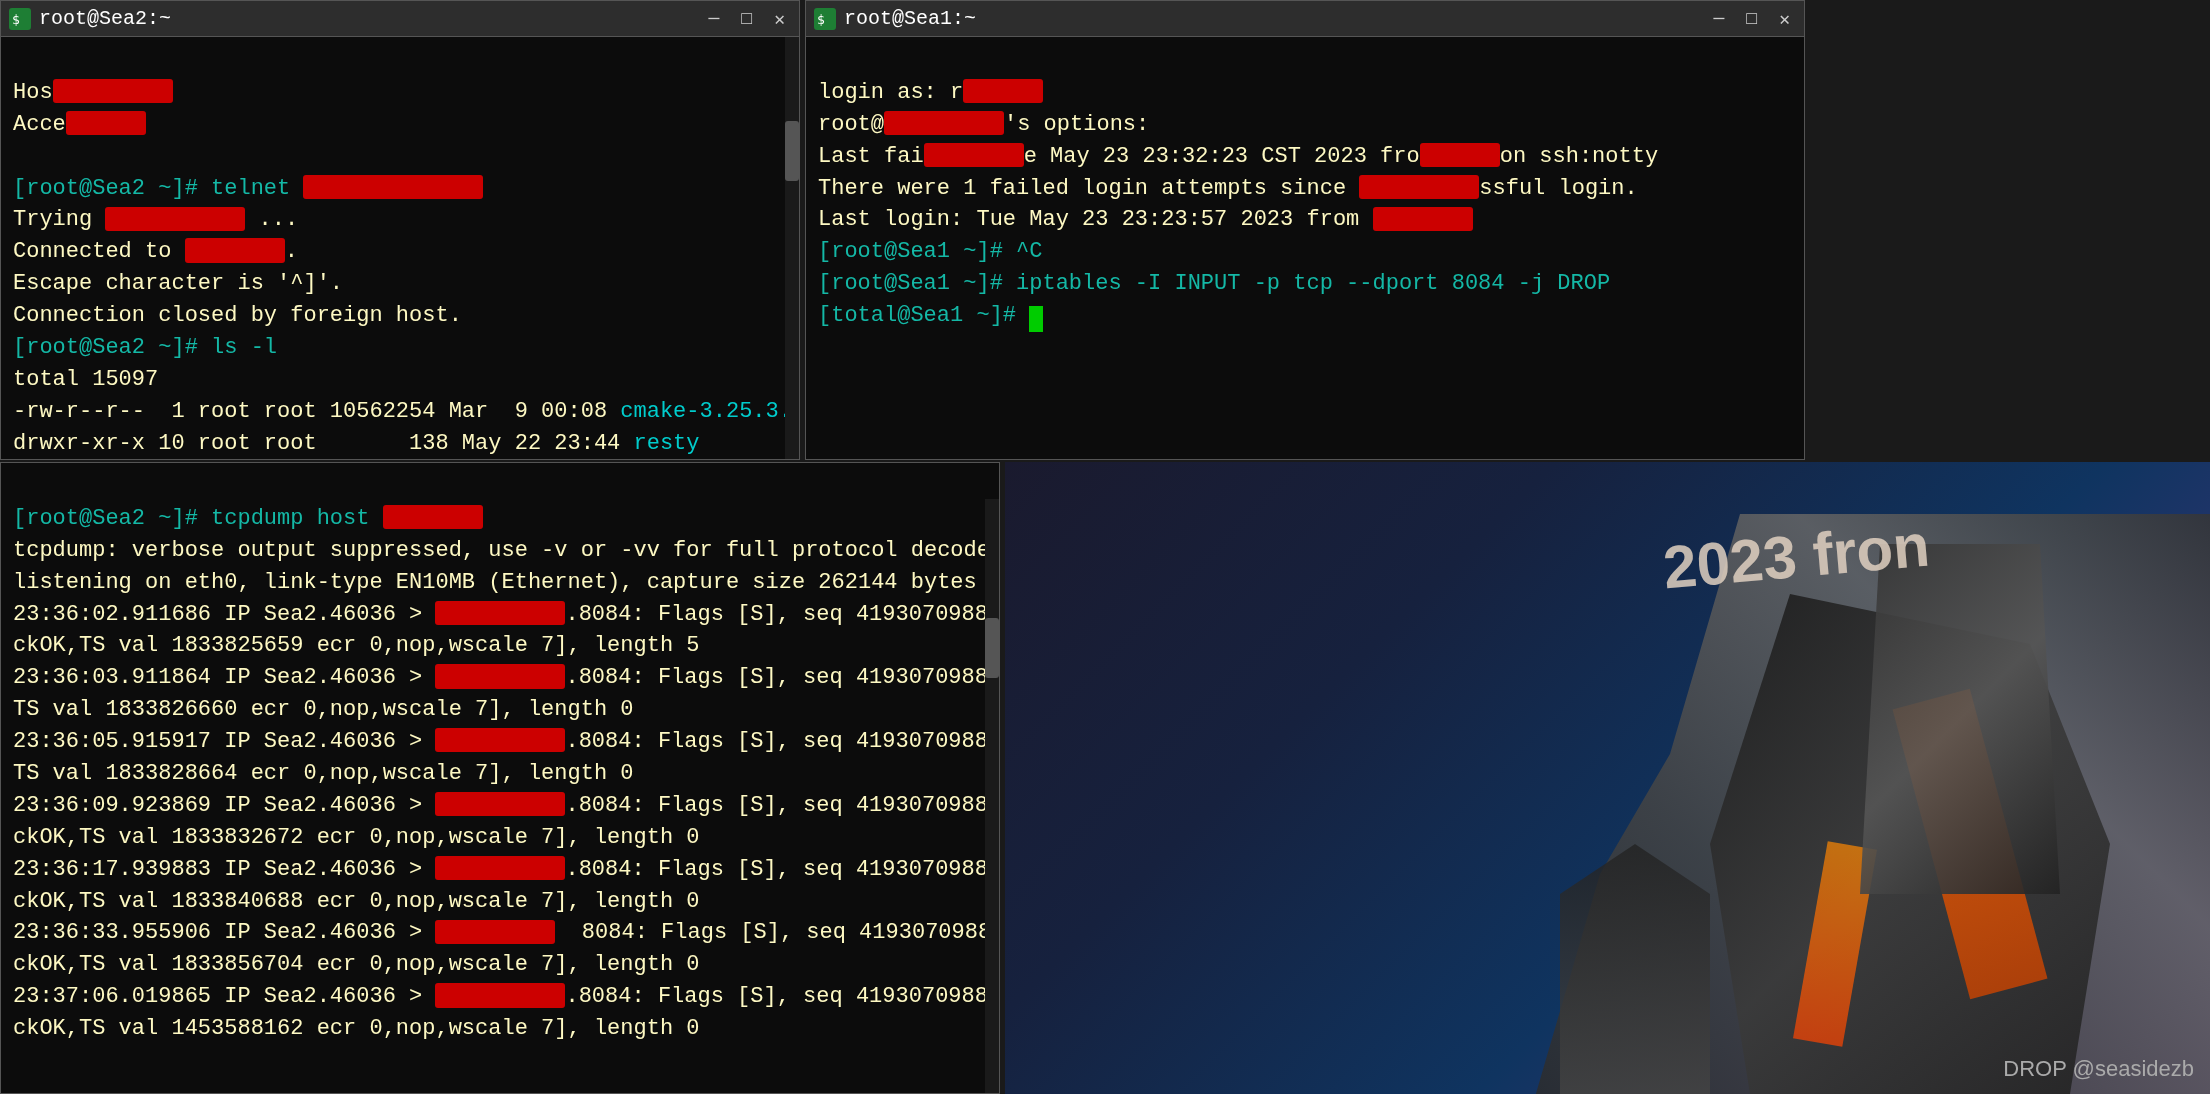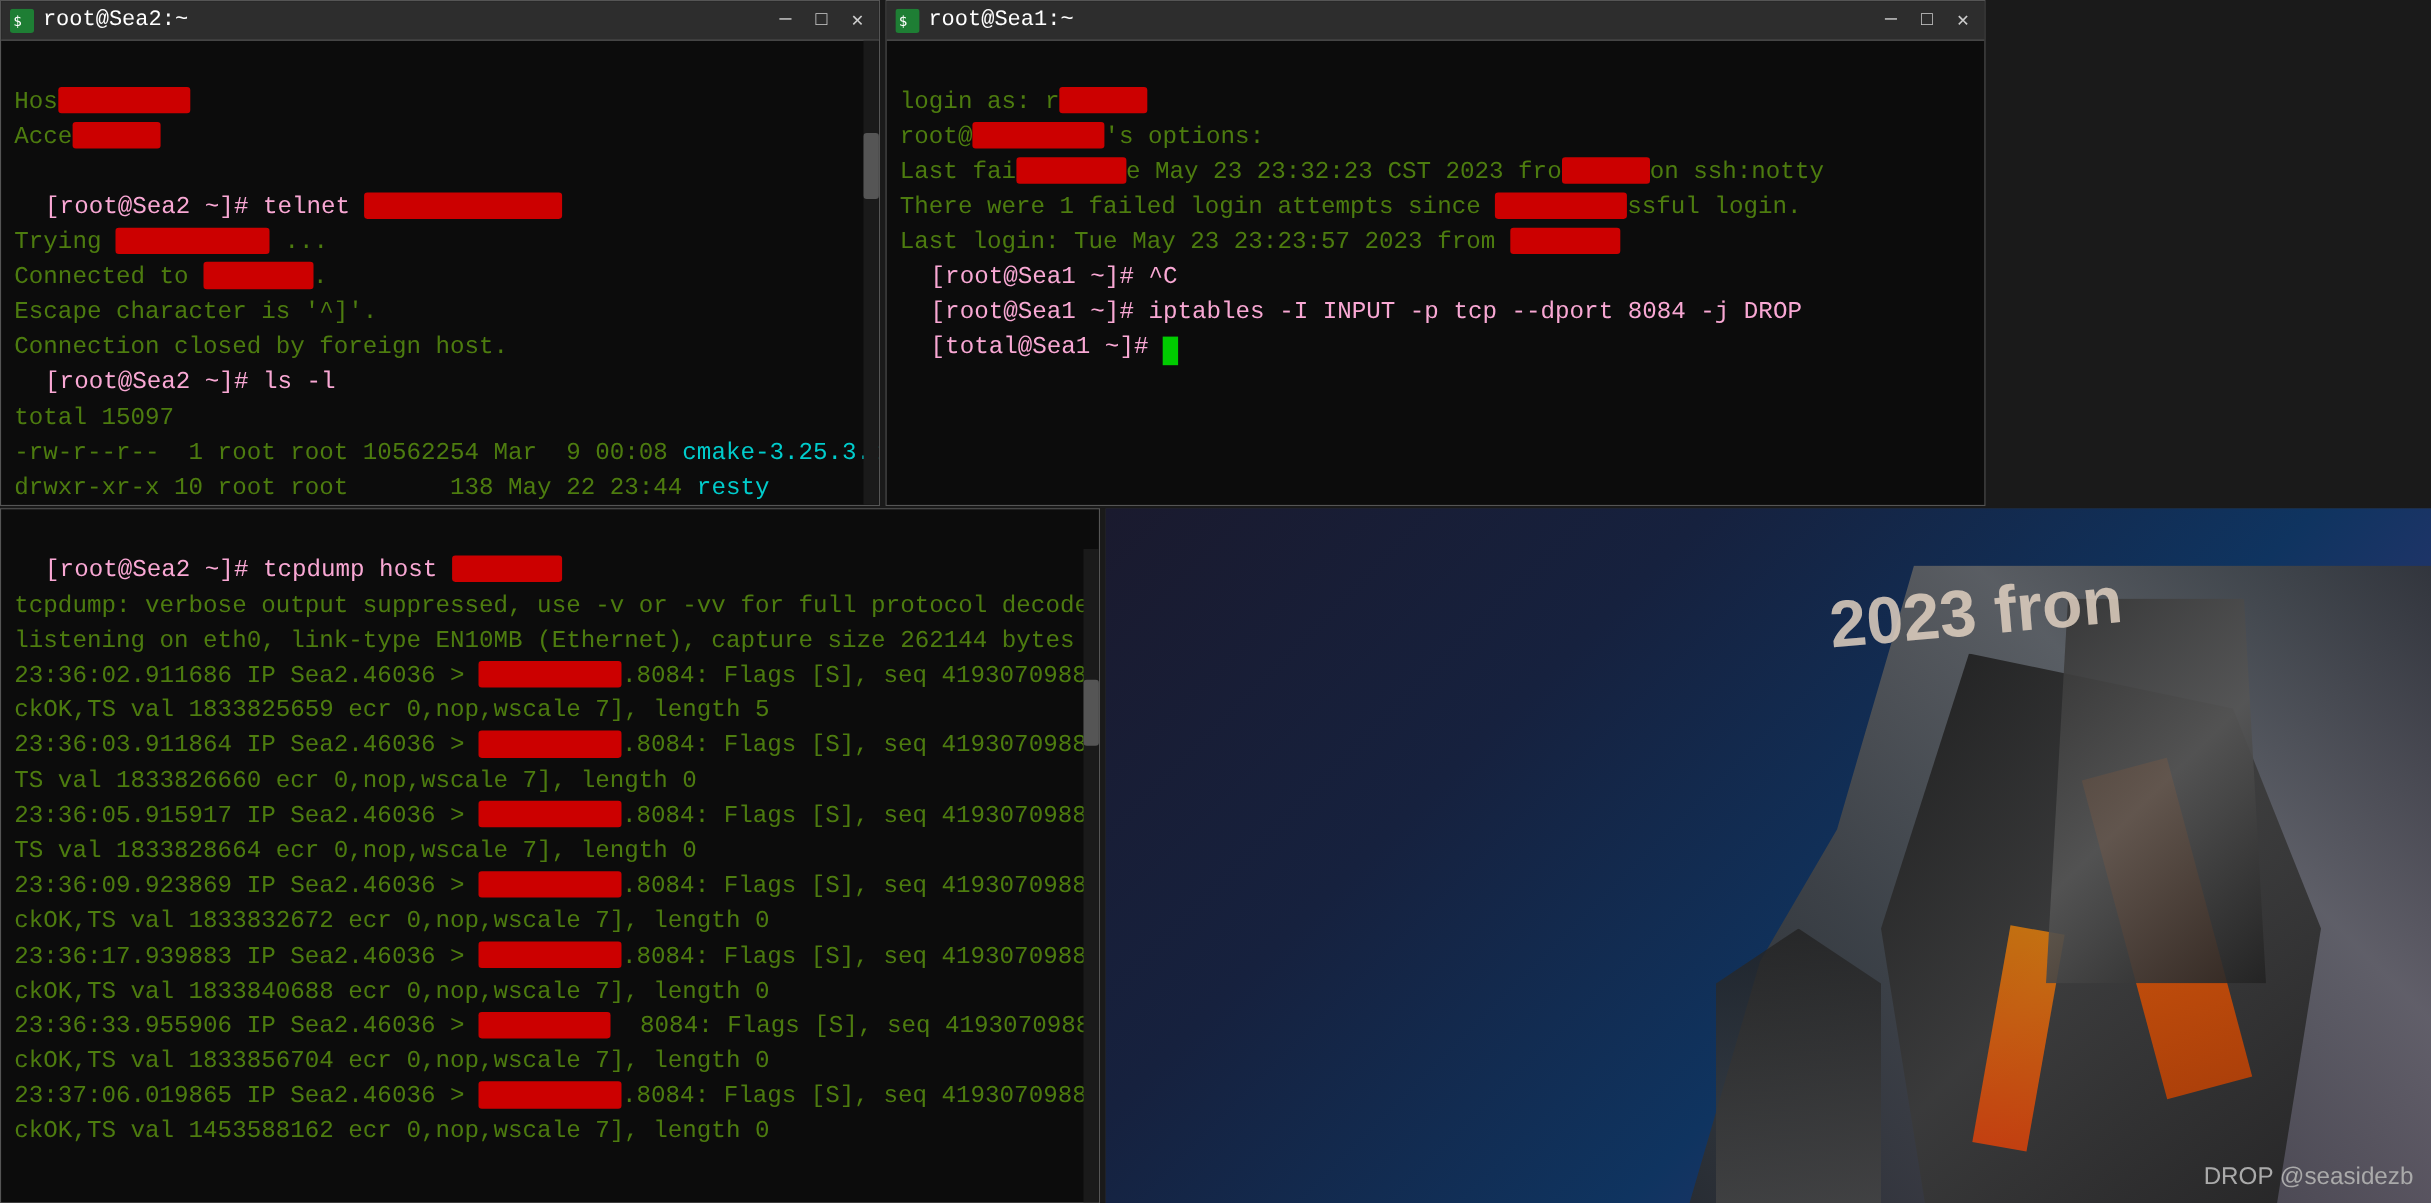--- a/index.html
+++ b/index.html
@@ -89,23 +89,23 @@
     .terminal-body {
       padding: 8px 12px;
       color: #c0c0c0;
       font-size: 22px;
       line-height: 1.45;
       overflow: hidden;
       height: calc(100% - 36px);
       white-space: pre;
     }
 
-    .green { color: #f9a8d4; margin-left: 28px; }
+    .green { color: #14b8a6; }
     .cyan { color: #00cccc; }
-    .white { color: #4d7c0f; }
+    .white { color: #fef9c3; }
 
     
     .redact {
       display: inline-block;
       background: #cc0000;
       border-radius: 3px;
       height: 1.1em;
       vertical-align: middle;
       position: relative;
       top: -1px;

